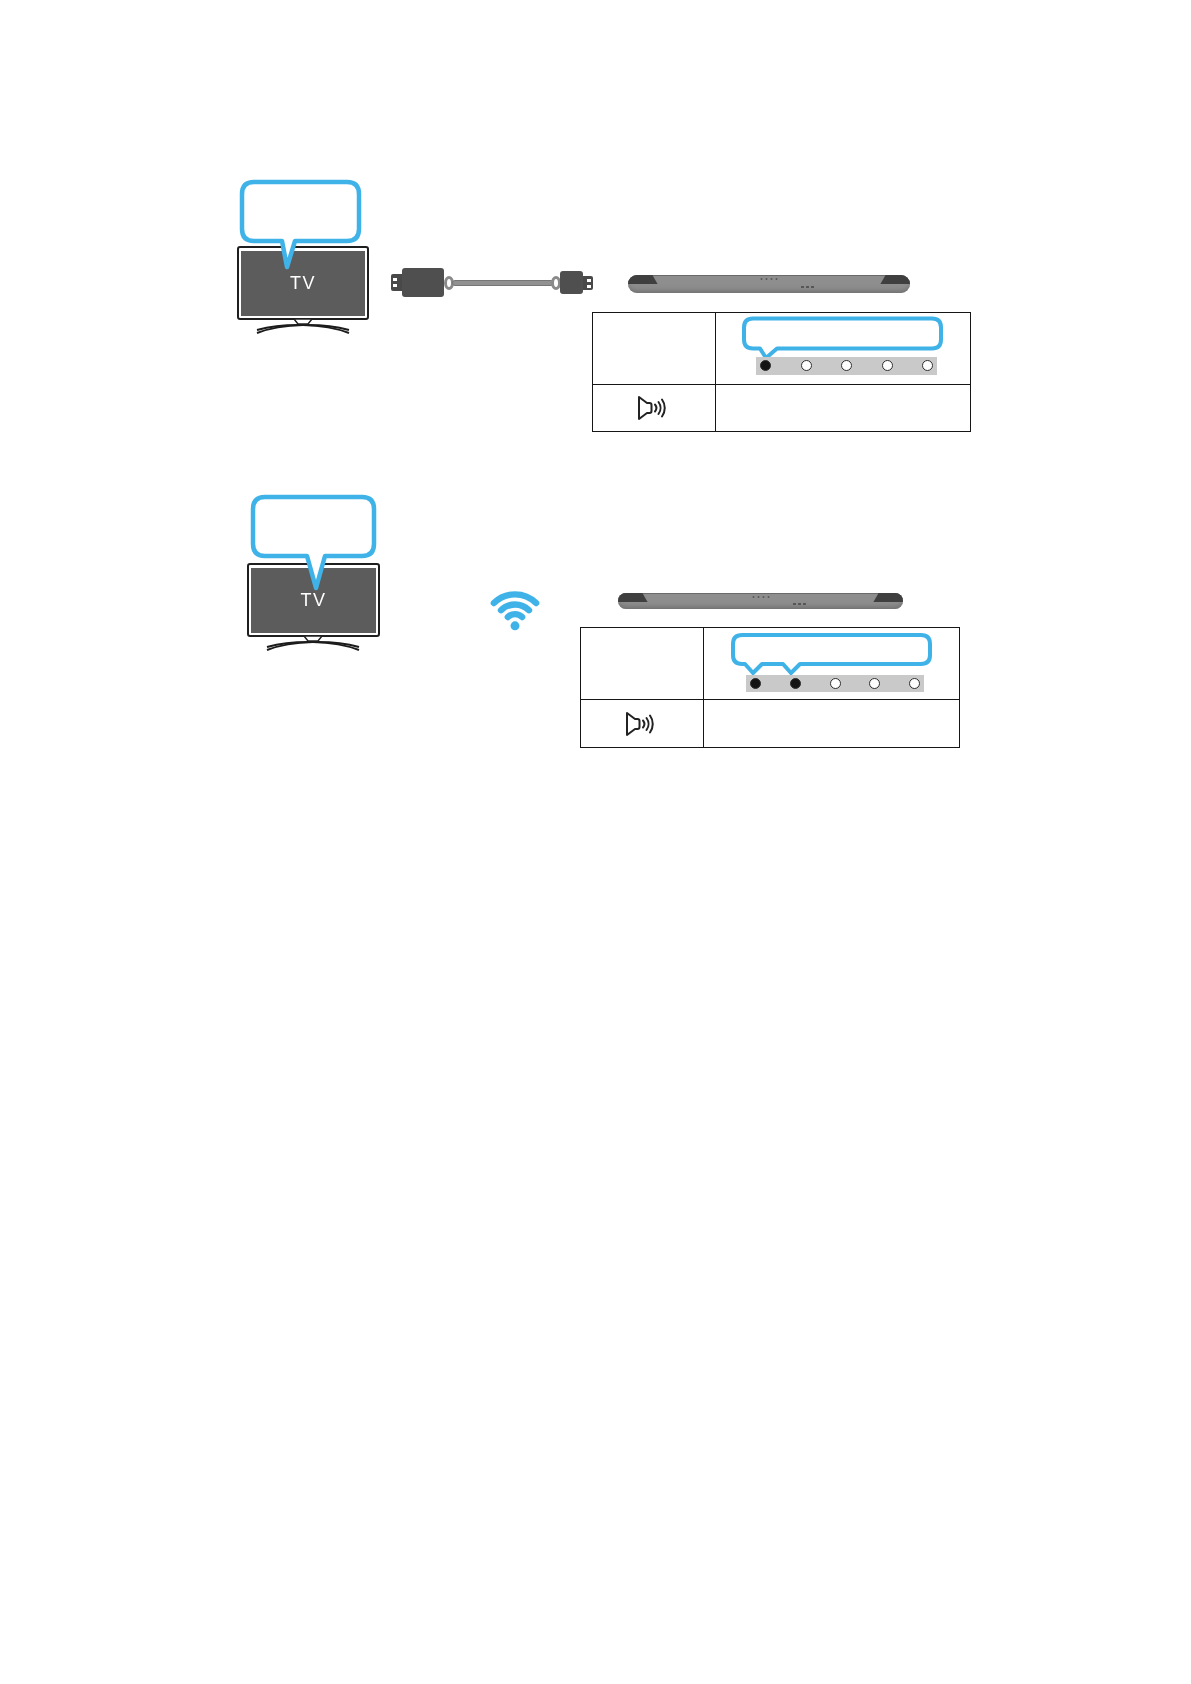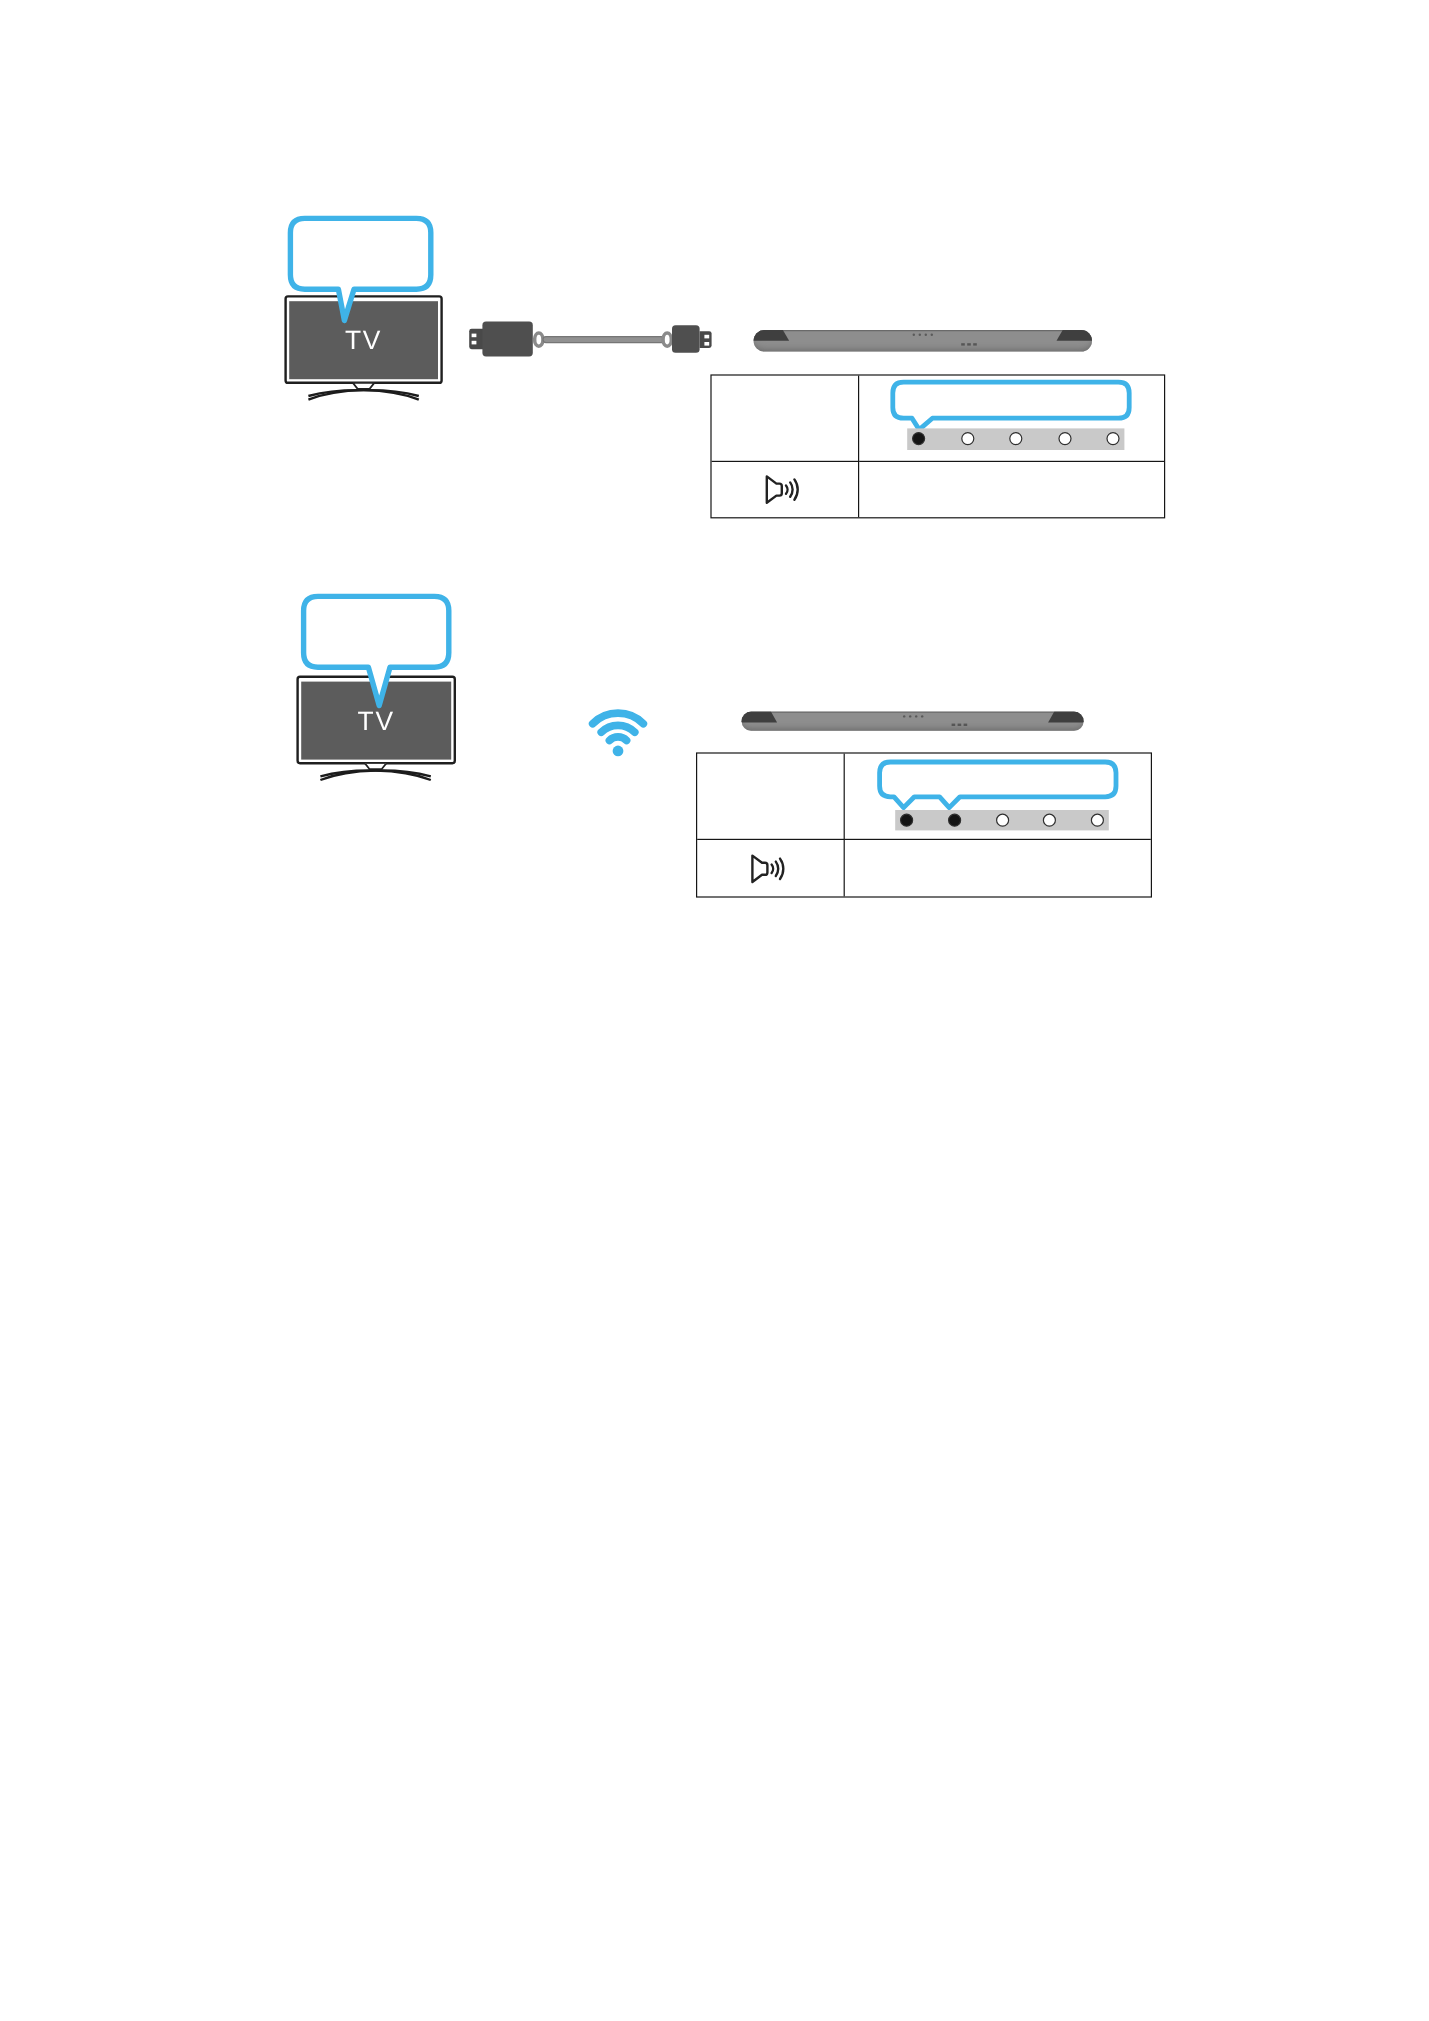--- a/index.html
+++ b/index.html
@@ -3,21 +3,21 @@
 <meta charset="utf-8">
 <style>
   html,body{margin:0;padding:0;background:#ffffff;font-family:"Liberation Sans", sans-serif;}
   .canvas{position:relative;width:1191px;height:1684px;background:#fff;overflow:hidden;}
   .abs{position:absolute;box-sizing:border-box;}
   .grp{position:absolute;inset:0;}
 
   
   .tv{border:2px solid #1f1f1f;border-radius:3px;background:#fff;padding:3px 2px 2px 2px;}
   .tv-screen{width:100%;height:100%;background:#5c5c5c;display:flex;align-items:center;justify-content:center;}
-  .tv-label{color:#ffffff;font-size:22px;letter-spacing:1.5px;}
+  .tv-label{color:#ffffff;font-size:18px;letter-spacing:1.5px;}
 
   
   .bubble-path{fill:#ffffff;stroke:var(--accent,#3fb3e8);stroke-linejoin:round;}
   .bubble-text{position:absolute;font-size:12px;color:#333;}
 
   
   .soundbar{background:#8e8e8e;border-radius:9px;overflow:hidden;
             box-shadow:inset 0 1px 0 #6a6a6a, inset 0 -5px 6px -4px #646464;}
   .sb-cap{position:absolute;top:0;width:34px;height:9px;background:#3f3f3f;}
   .sb-cap-l{left:-7px;transform:skewX(30deg);}

